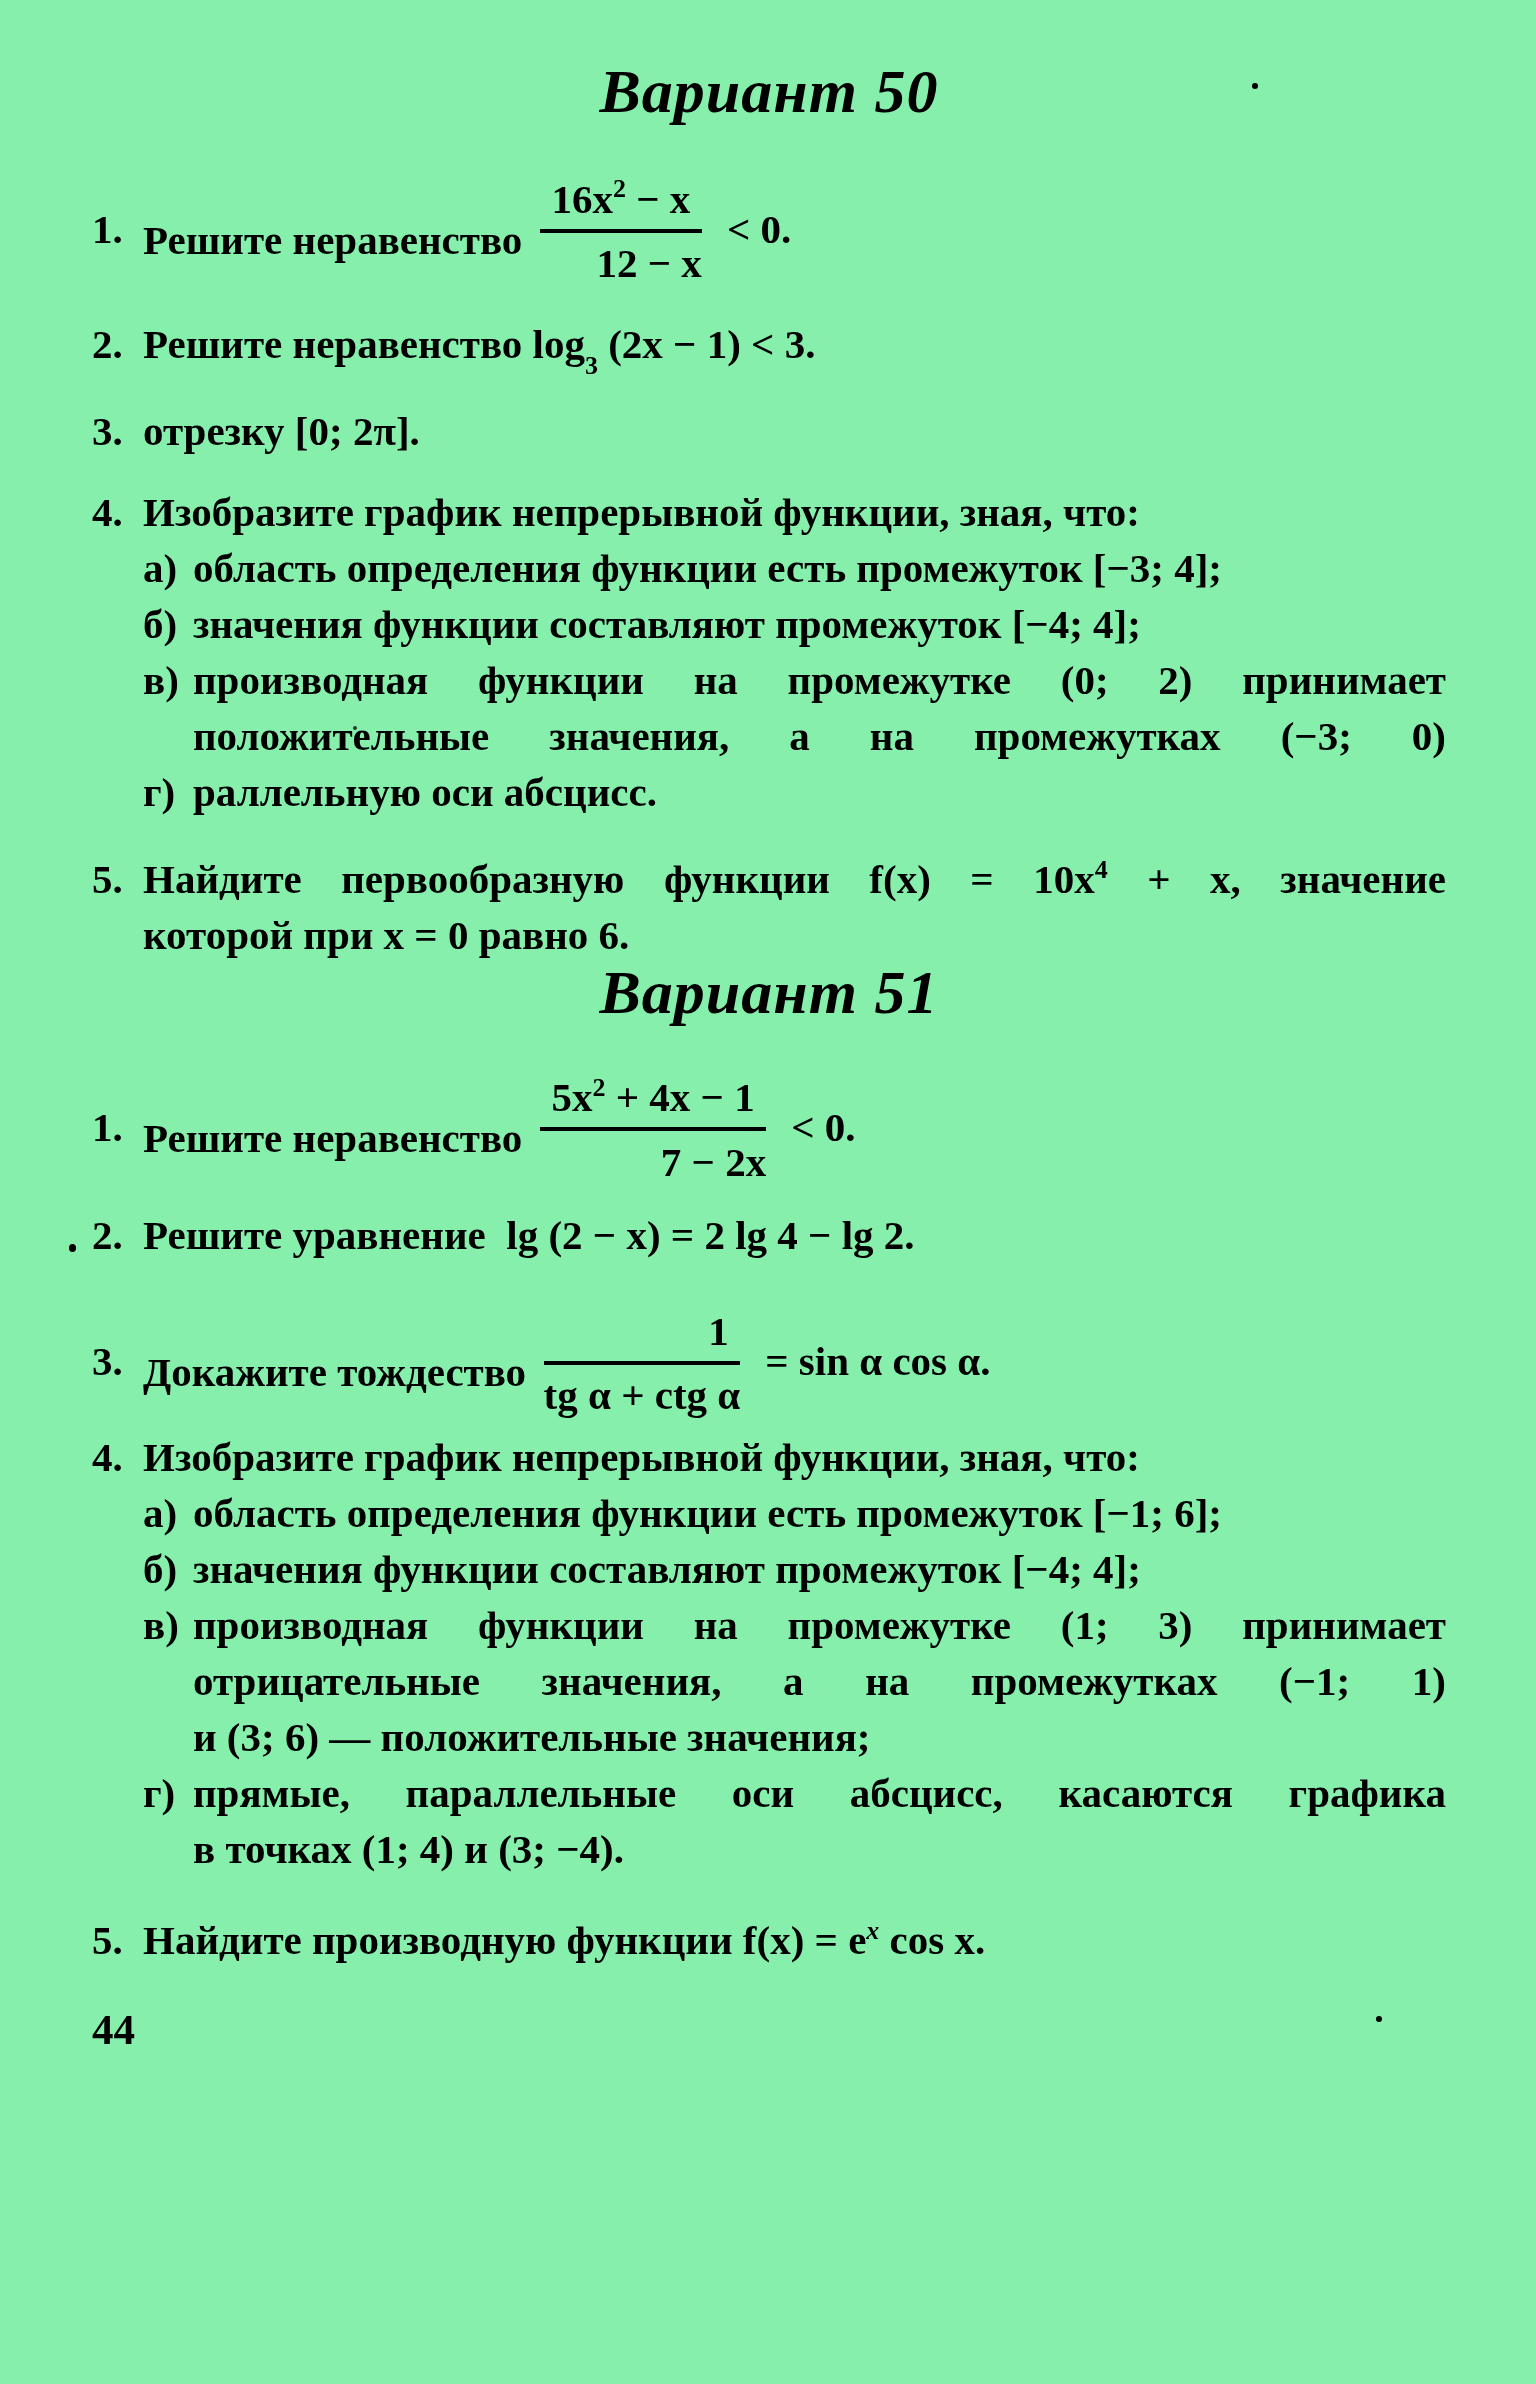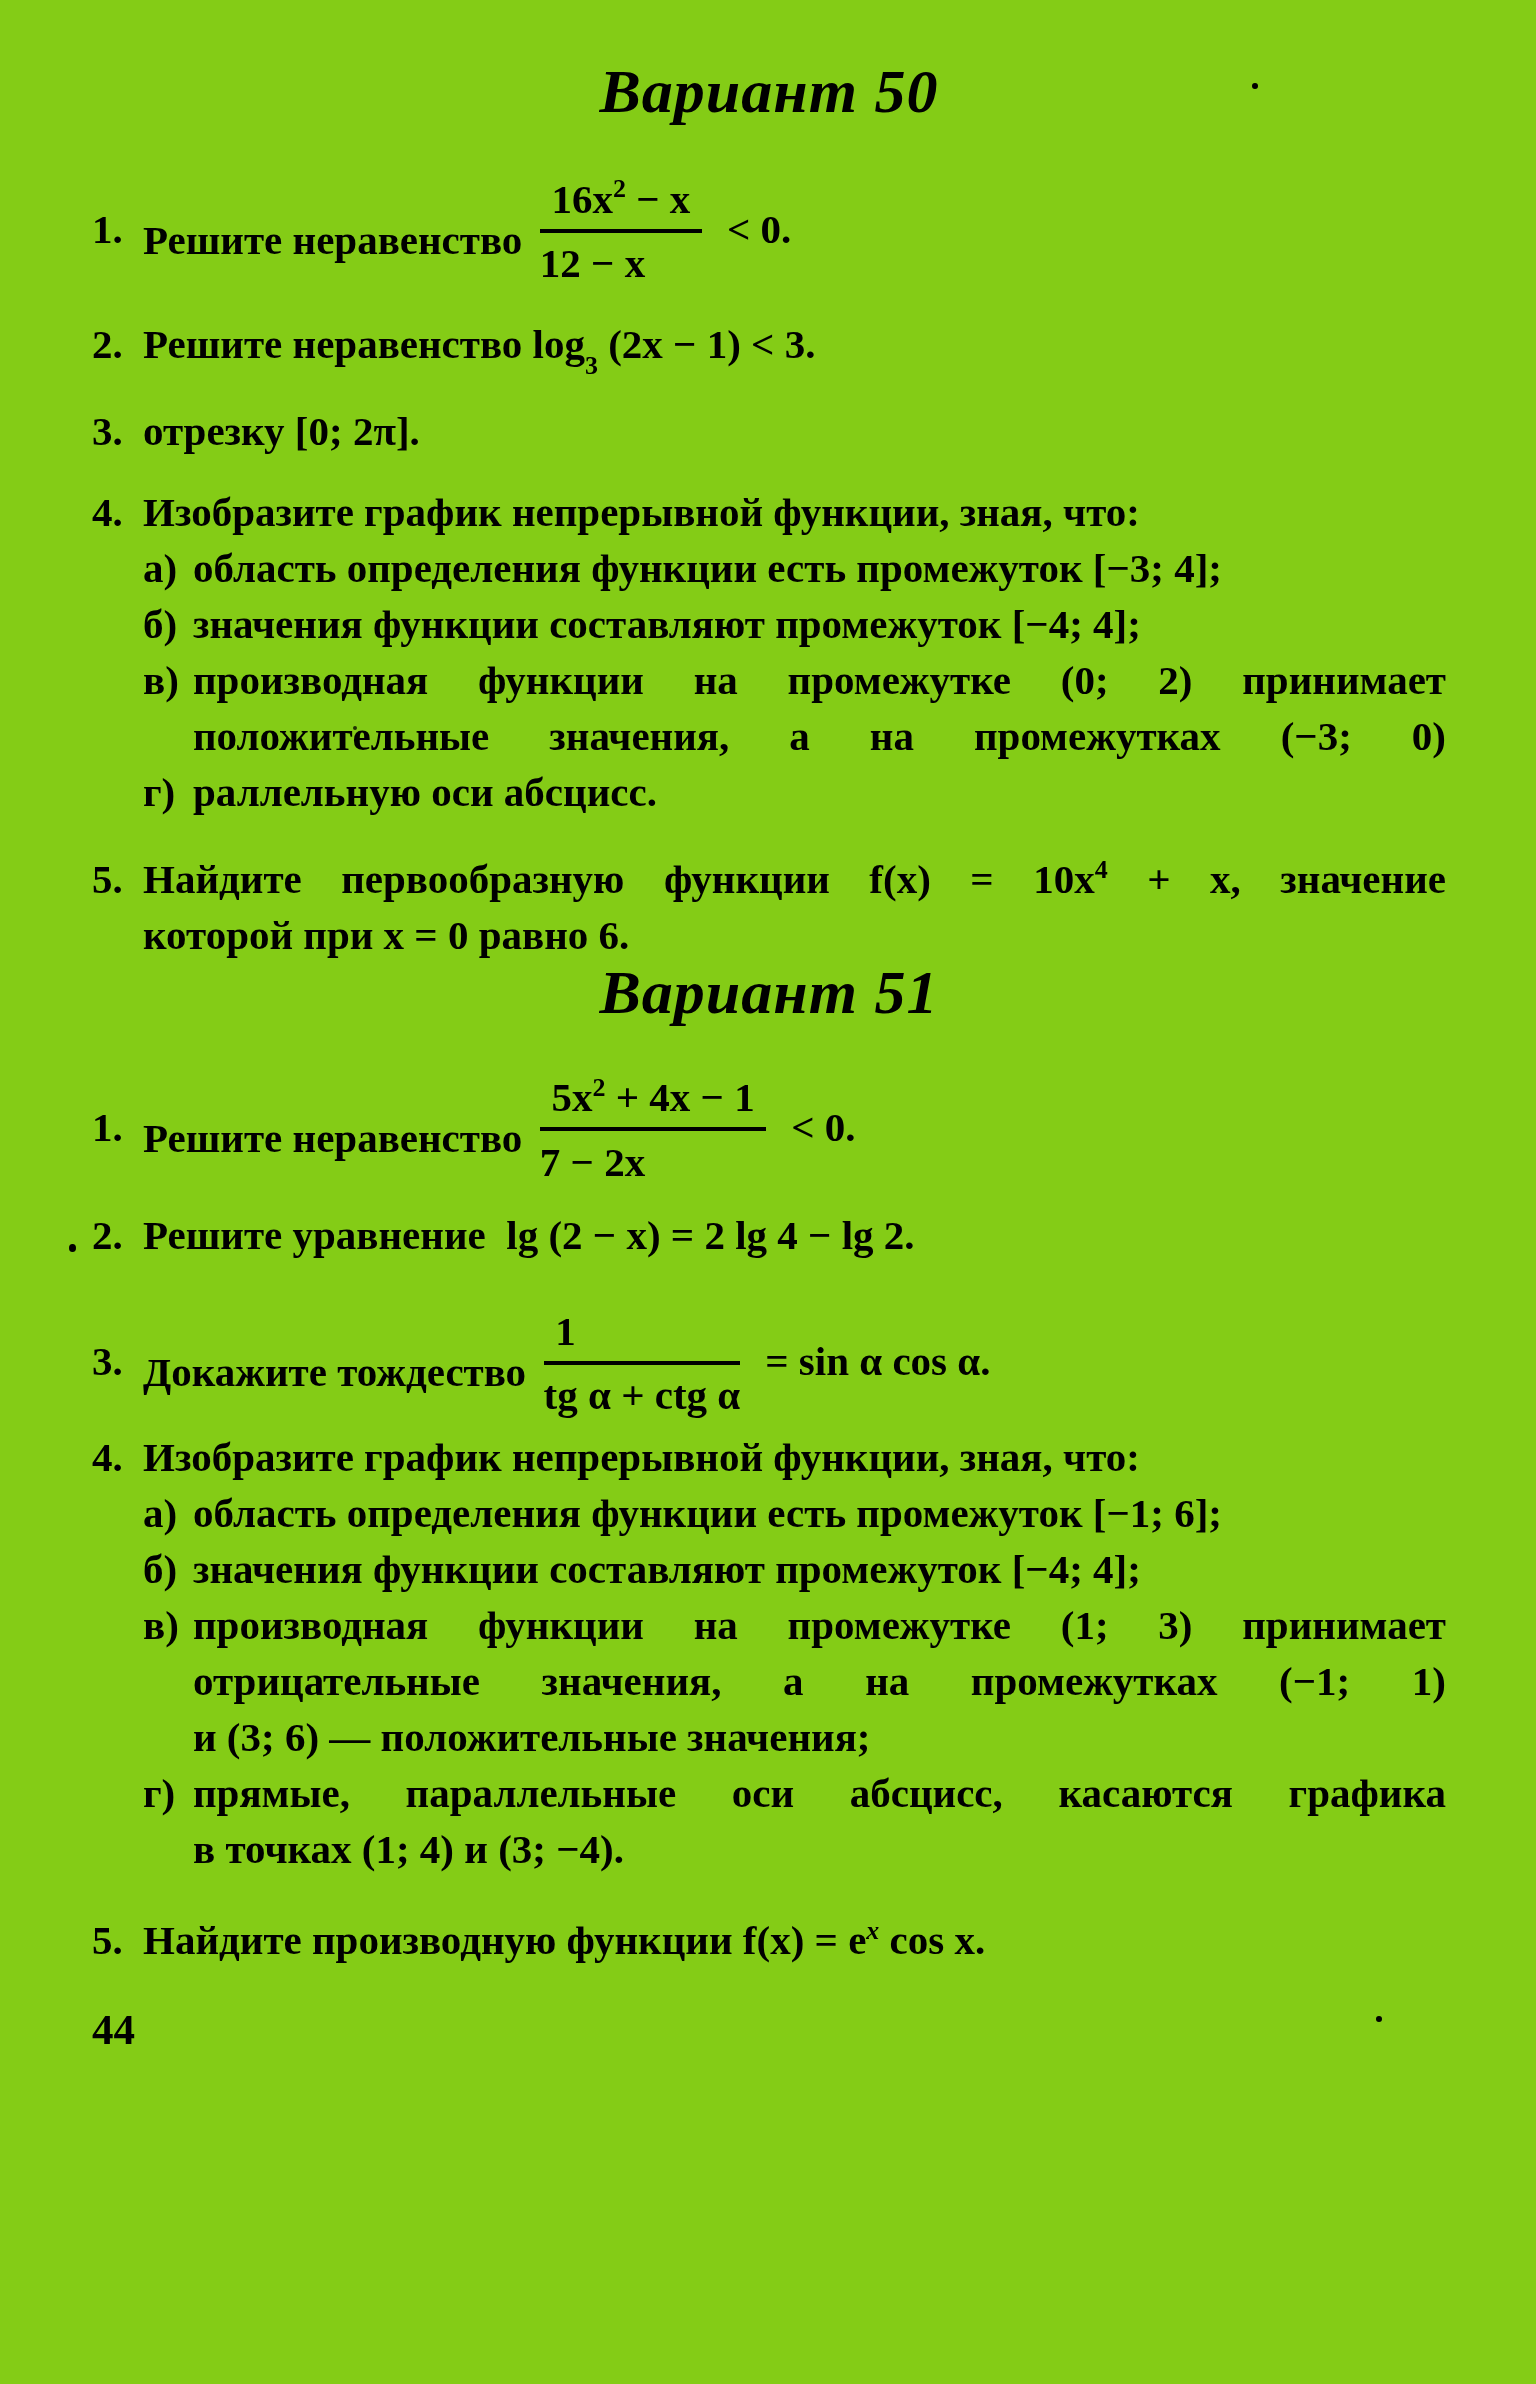--- a/index.html
+++ b/index.html
@@ -1,21 +1,21 @@
 <!DOCTYPE html>
 <html><head>
 <meta charset="utf-8">
 <style>
   * { margin:0; padding:0; box-sizing:border-box; }
   html,body { background:#e8e8e8; }
   .page {
     position:relative;
     width:1536px; height:2384px;
     margin:0 auto;
-    background:#84cc16;
+    background:#86efac;
     color:#000000;
     font-family:"Liberation Serif","DejaVu Serif",serif;
     font-weight:700;
     overflow:hidden;
   }
   .content { padding:0 90px 0 92px; }
 
   .vtitle {
     font-size:62px; line-height:58px;
     font-style:italic; font-weight:700;
@@ -36,21 +36,21 @@
   .sub { position:relative; padding-left:50px; }
   .mk { position:absolute; left:0; top:0; line-height:56px; }
 
   
   .frac-item { display:flex; align-items:center; }
   .frac-item .no {
     top:50%; transform:translateY(-50%); line-height:41px;
   }
   .frac-item .lead { margin-right:17.5px; white-space:nowrap;margin-top:22px; }
   .frac {
-    display:inline-block; text-align:left;
+    display:inline-block; text-align:right;
     vertical-align:middle; margin-right:25px;
   }
   .fnum {
     display:block; line-height:47px;
     padding:5.8px 11.6px 5.8px; border-bottom:4.9px solid #000;
     white-space:nowrap;
   }
   .fden { display:block; line-height:47px; padding-top:7.8px; white-space:nowrap; }
   .tail { white-space:nowrap; }
 

